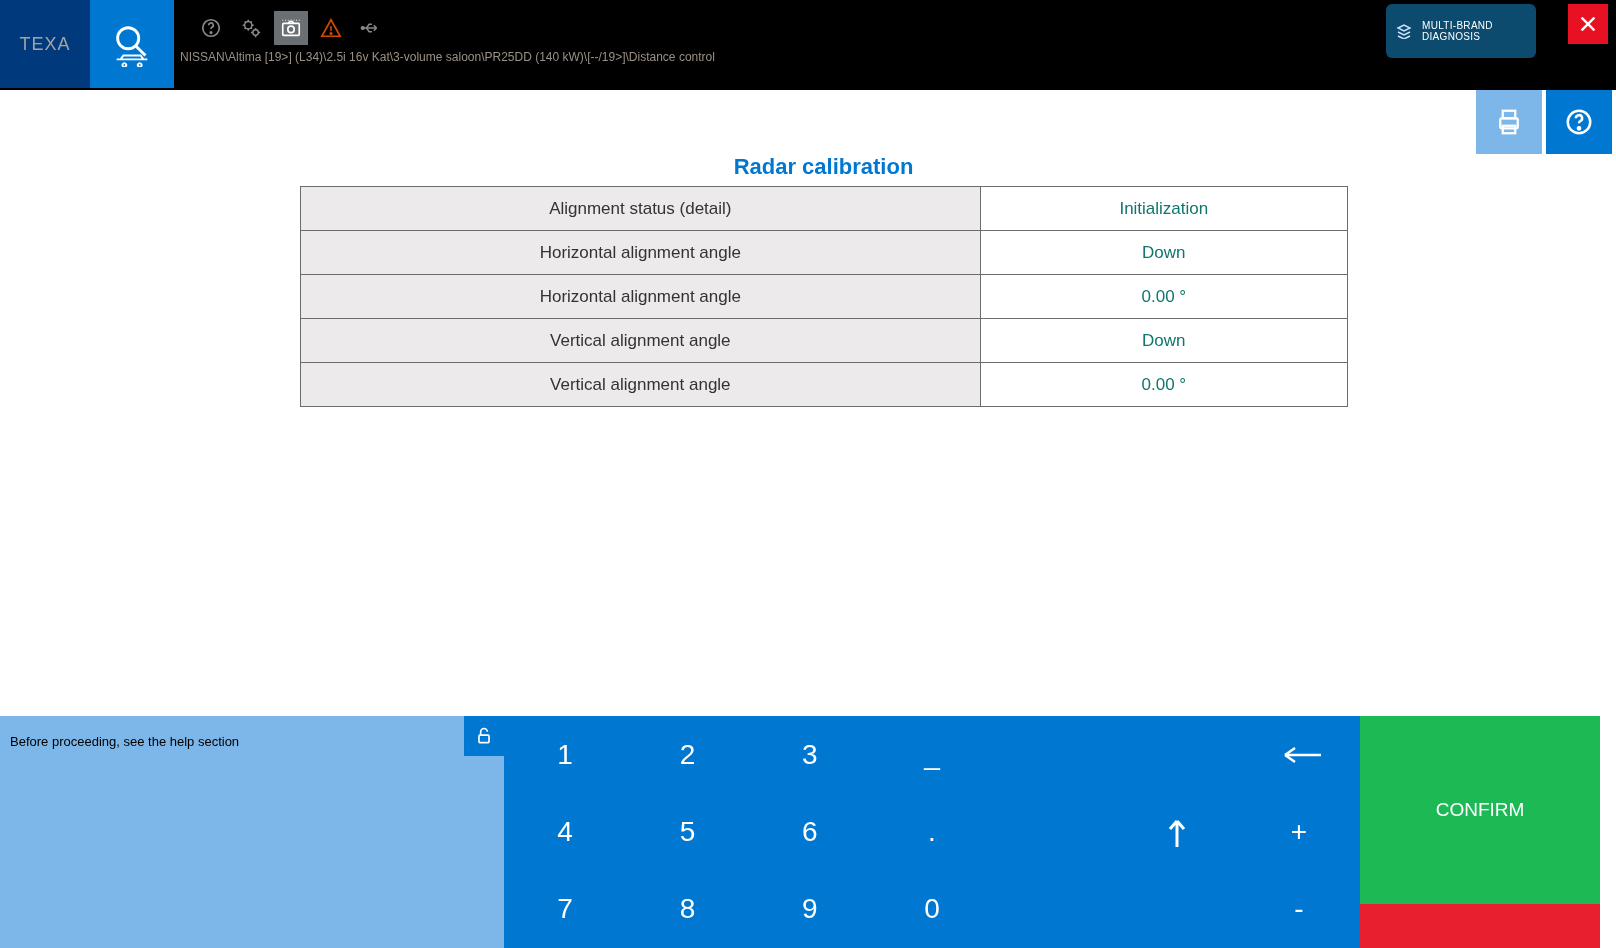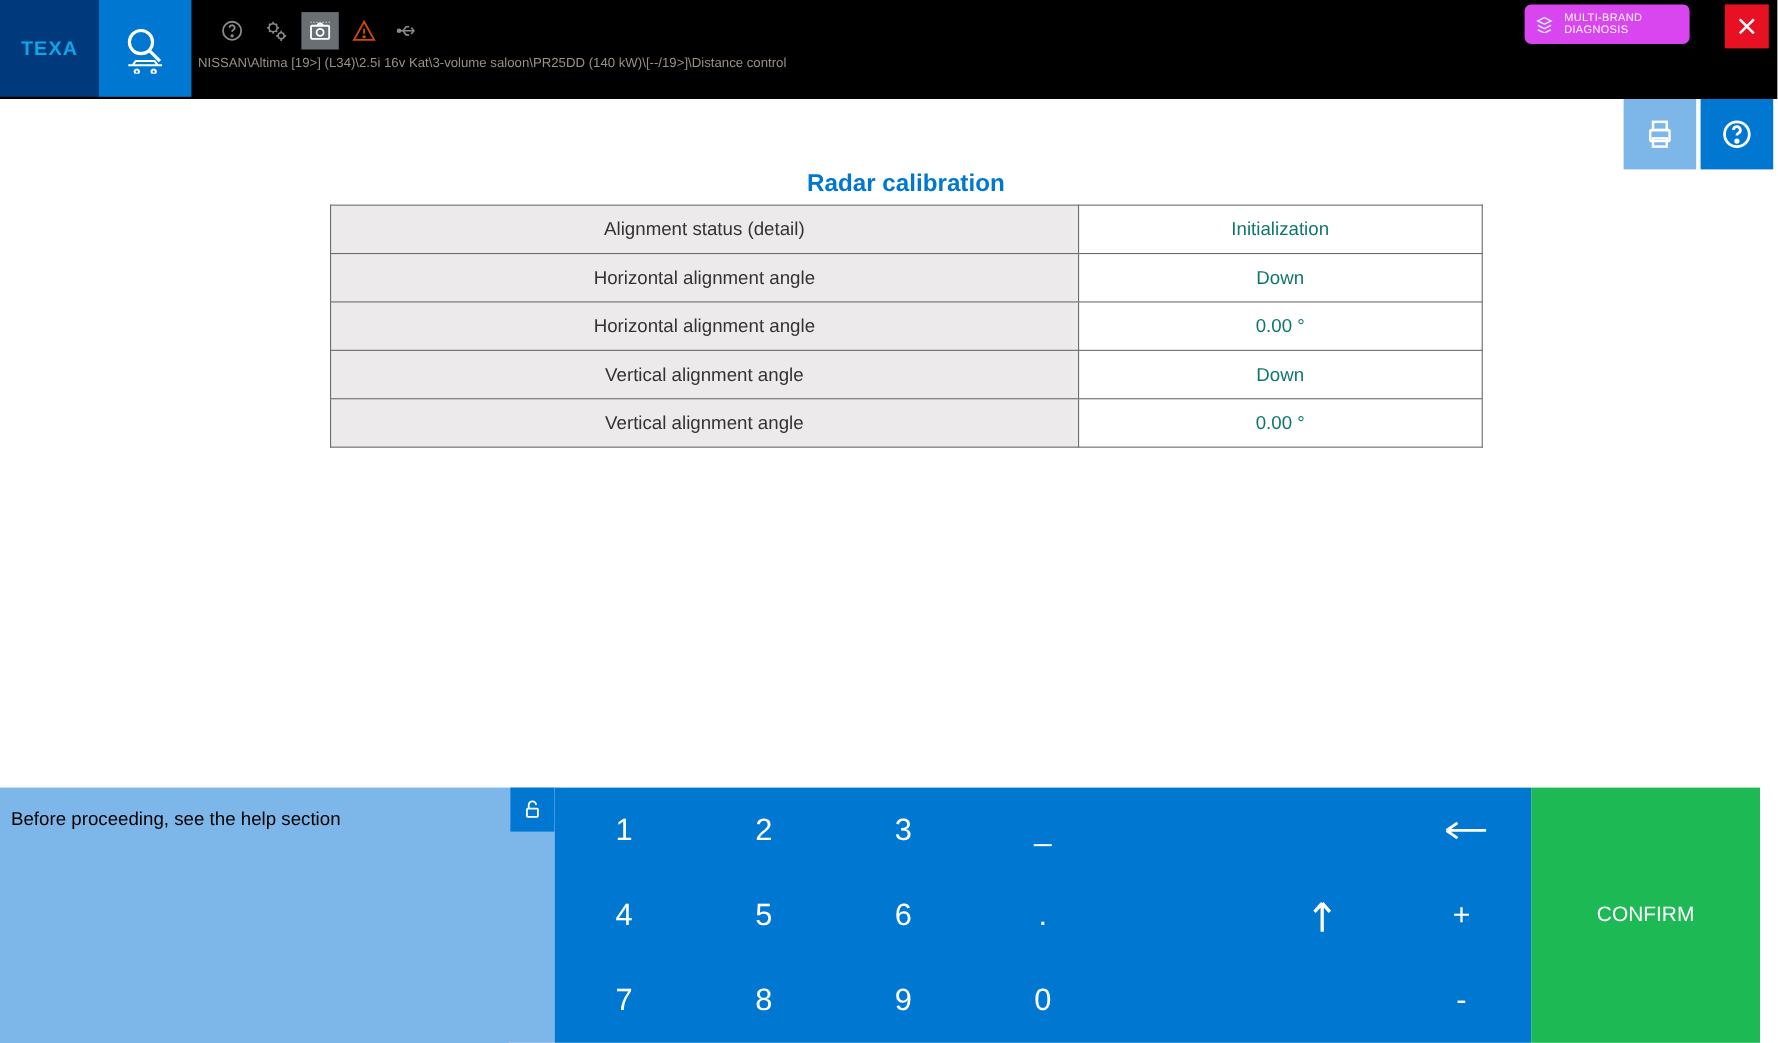--- a/index.html
+++ b/index.html
@@ -20,25 +20,25 @@
       height: 90px;
       background: #000;
       display: flex;
       align-items: flex-start;
       position: relative;
     }
     .logo-box {
       width: 90px;
       height: 88px;
       background: #003a7d;
-      color: #0ea5e9;
-      display: flex;
-      align-items: center;
-      justify-content: center;
-      font-weight: 700;
+      color: #a3a3a3;
+      display: flex;
+      align-items: center;
+      justify-content: center;
+      font-weight: 400;
       font-size: 18px;
       letter-spacing: 1px;
     }
     .search-box {
       width: 84px;
       height: 88px;
       background: #0078d2;
       display: flex;
       align-items: center;
       justify-content: center;
@@ -74,22 +74,22 @@
       font-size: 12px;
       line-height: 1.3;
       max-width: 580px;
     }
 
     .mb-badge {
       position: absolute;
       right: 80px;
       top: 4px;
       width: 150px;
-      height: 36px;
-      background: #d946ef;
+      height: 54px;
+      background: #0c4a6e;
       border-radius: 6px;
       display: flex;
       align-items: center;
       padding-left: 8px;
       gap: 8px;
       color: #fff;
     }
     .mb-badge .mini-icon {
       width: 20px;
       height: 20px;
@@ -179,21 +179,21 @@
       position: absolute;
       bottom: 0;
       left: 0;
       right: 0;
     }
     .instr {
       width: 504px;
       background: #7db6e8;
       color: #000;
       padding: 18px 10px;
-      font-size: 17px;
+      font-size: 13px;
       line-height: 1.3;
       position: relative;
     }
     .lock-chip {
       position: absolute;
       top: 0;
       right: 0;
       width: 40px;
       height: 40px;
       background: #0078d2;
@@ -215,23 +215,23 @@
       font-size: 28px;
       font-weight: 300;
       display: flex;
       align-items: center;
       justify-content: center;
     }
     .key svg { width: 48px; height: 24px; fill:#fff; }
     .key.arrow-up svg { width: 28px; height: 34px; }
 
     .confirm-col {
-      width: 208px;
-      display: flex;
-      flex-direction: row;
+      width: 240px;
+      display: flex;
+      flex-direction: column;
       margin-right: 16px;
     }
     .confirm-btn {
       flex: 1;
       background: #1db954;
       color: #fff;
       font-size: 19px;
       display: flex;
       align-items: center;
       justify-content: center;

